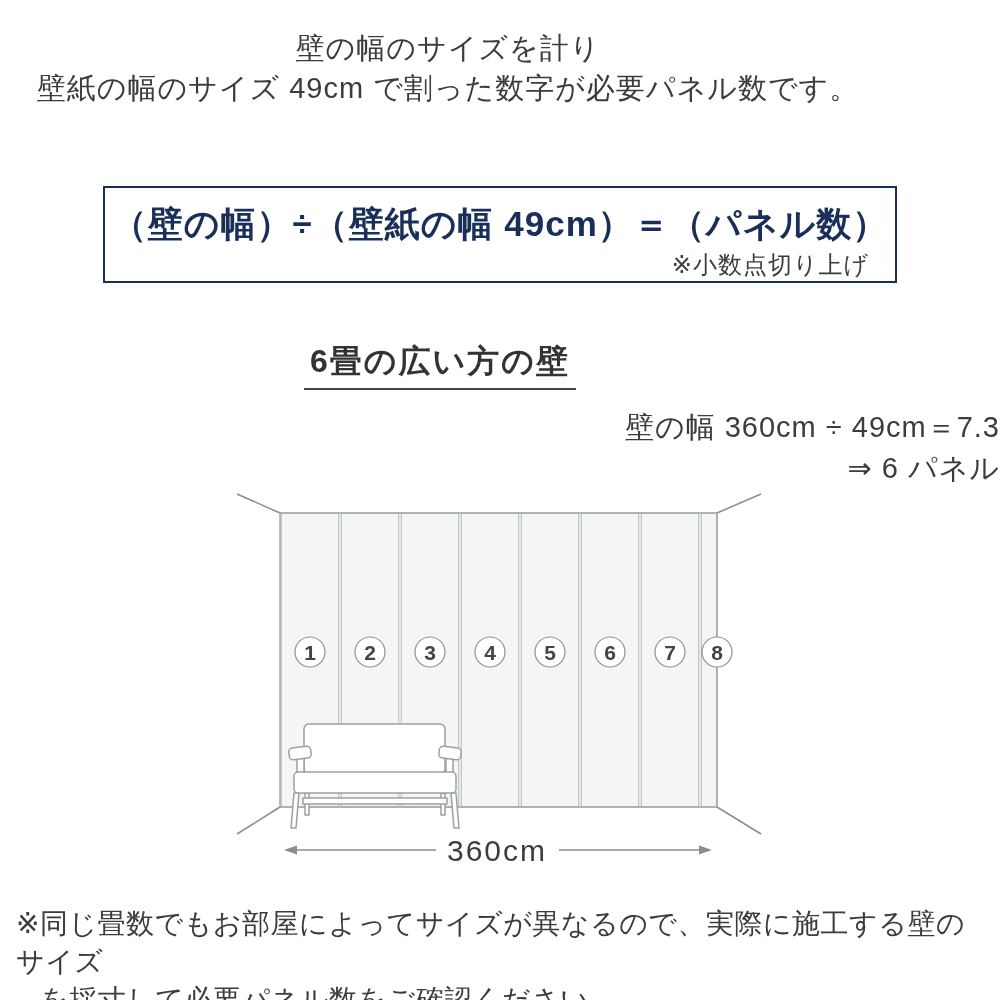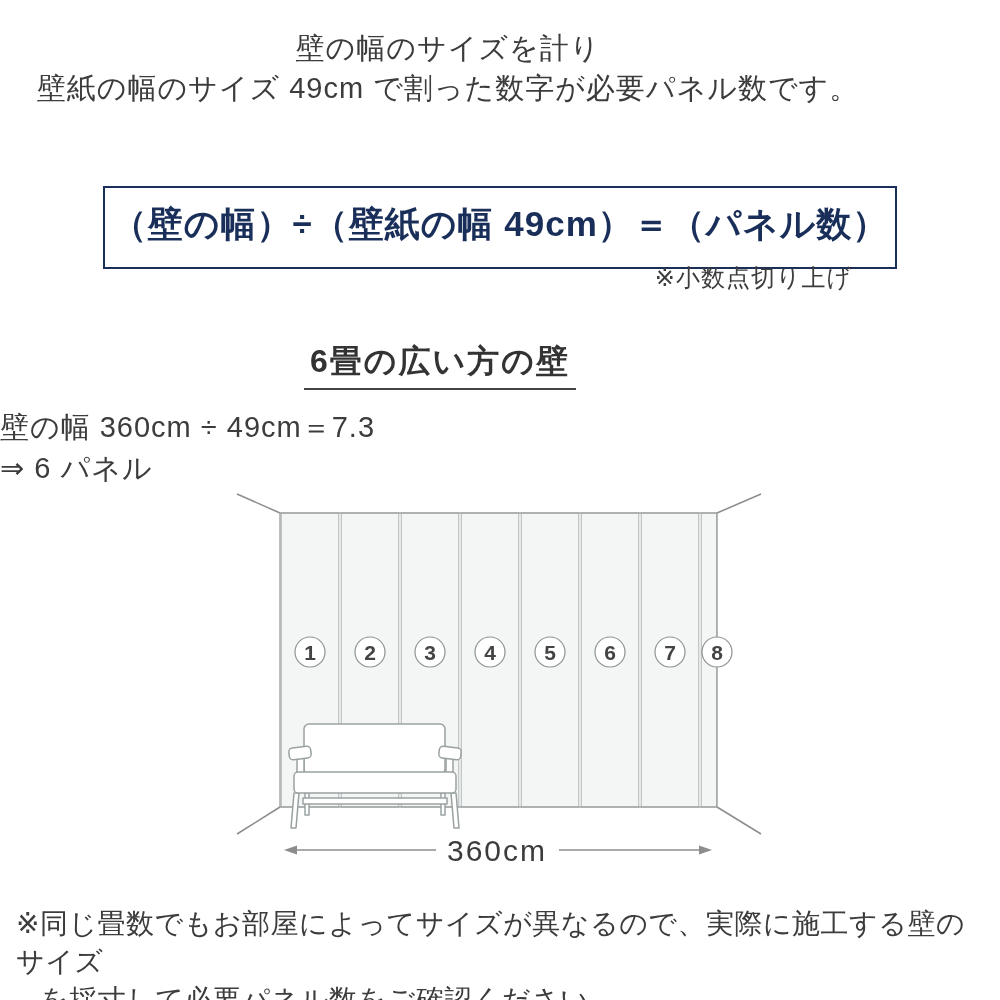--- a/index.html
+++ b/index.html
@@ -7,42 +7,42 @@
   html, body { width: 1000px; height: 1000px; background: #fff; overflow: hidden; }
   body { font-family: "Liberation Sans", "DejaVu Sans", sans-serif; color: var(--ink); position: relative; }
 
   .intro {
     position: absolute; top: 28px; left: 0; width: 896px;
     text-align: center; font-size: 29px; line-height: 40px; letter-spacing: 1px;
     color: var(--ink);
   }
 
   .formula-box {
-    position: absolute; top: 186px; left: 103px; width: 794px; height: 83px;
+    position: absolute; top: 186px; left: 103px; width: 794px; height: 97px;
     border: 2px solid var(--accent); background: #fff;
   }
   .formula-text {
     margin-top: 13px; text-align: center;
     font-size: 35px; font-weight: bold; letter-spacing: 1px;
     color: var(--accent);
   }
   .formula-note {
-    margin-top: 14px; text-align: right; padding-right: 43px;
+    margin-top: 1px; text-align: right; padding-right: 26px;
     font-size: 24px; letter-spacing: 1px; color: var(--ink);
   }
 
   .example-heading-wrap { position: absolute; top: 340px; left: 0; width: 880px; text-align: center; }
   .example-heading {
     display: inline-block; font-size: 32px; font-weight: bold; letter-spacing: 2px;
     color: #333; border-bottom: 2px solid #444; padding: 0 6px 4px 6px;
   }
 
   .example-calc {
     position: absolute; top: 407px; left: 0; width: 1000px;
-    text-align: left; font-size: 29px; line-height: 41px; letter-spacing: 1px;
+    text-align: right; font-size: 29px; line-height: 41px; letter-spacing: 1px;
   }
 
   .diagram-svg { position: absolute; top: 490px; left: 0; }
   .panel-num { font-size: 21px; font-weight: bold; fill: #444; }
   .dim-label { font-size: 30px; fill: var(--ink); letter-spacing: 2px; }
 
   .footer-note {
     position: absolute; top: 905px; left: 16px; width: 975px;
     font-size: 28px; line-height: 38px; letter-spacing: 0.5px; color: var(--ink);
   }

